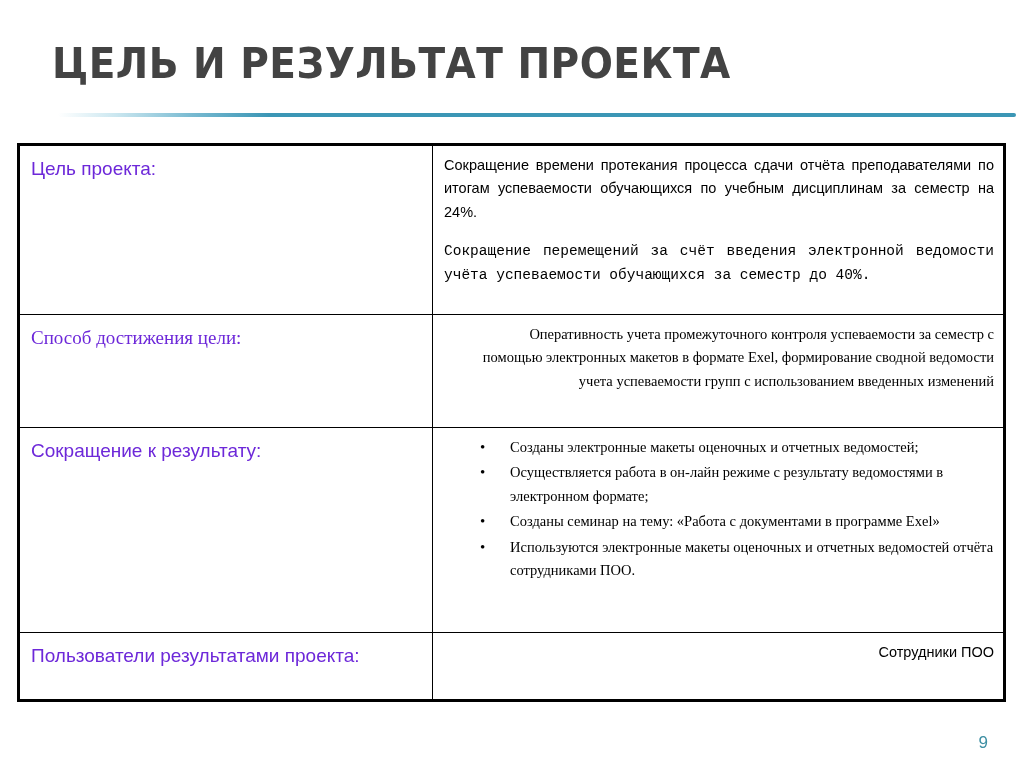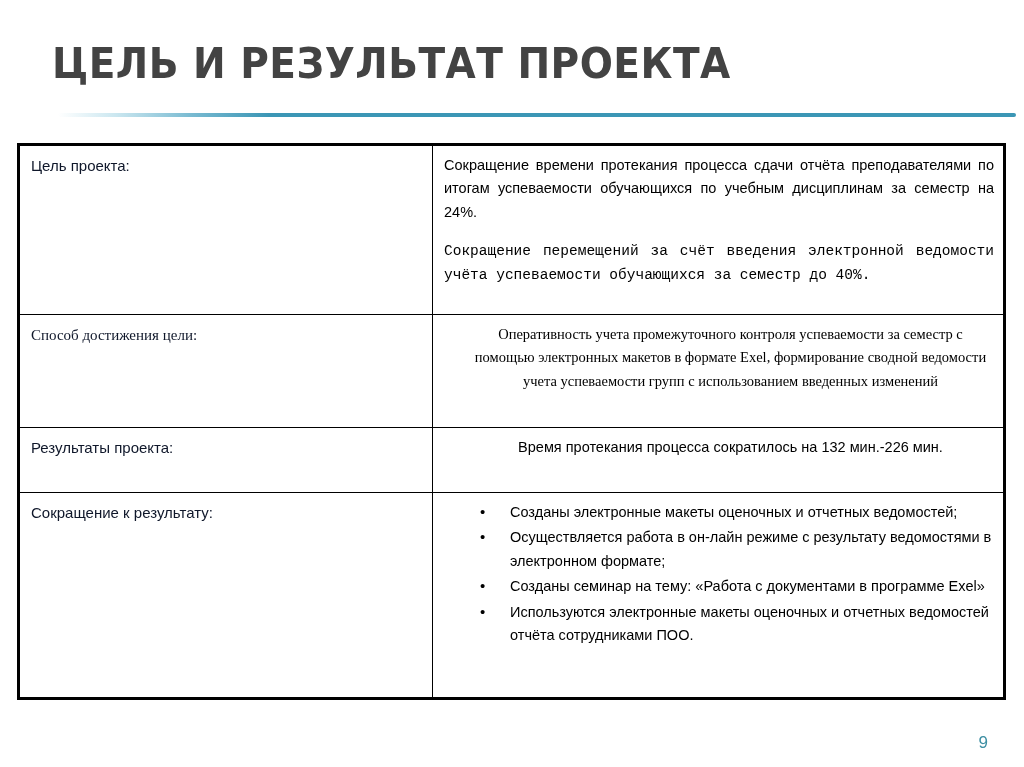--- a/index.html
+++ b/index.html
@@ -69,48 +69,49 @@
   }
   
   table.spec {
     border: 3px solid #000;
     outline: 0;
   }
   col.c-label { width: 414px; }
   col.c-value { width: auto; }
 
   .cell-label {
-    font-size: 15px;
-    color: #0f172a;
+    font-size: 19px;
+    color: #6d28d9;
     white-space: nowrap;
   }
   .cell-value p {
     margin: 0;
     text-align: justify;
     text-justify: inter-word;
   }
-  .cell-value p.left { text-align: center; margin-left: 23px; }
+  .cell-value p.left { text-align: right; margin-left: 23px; }
   .cell-value p + p { margin-top: 16px; font-family: Liberation Mono, monospace; }
 
   .pad-row-1 td { height: 150px; }
   .pad-row-2 td { height: 94px; font-family: Liberation Serif, serif; }
   .pad-row-3 td { height: 46px; }
   .pad-row-4 td { height: 186px; }
   .pad-row-5 td { height: 48px; }
 
   ul.bullets {
     margin: 0;
     padding: 0 0 0 36px;
     list-style: none;
   }
   ul.bullets li {
     position: relative;
     margin: 0 0 2px 0;
     padding-left: 30px;
     line-height: 1.62;
+    font-family: Liberation Serif, serif;
   }
   ul.bullets li::before {
     content: "\2022";
     position: absolute;
     left: 0;
     top: -1px;
     font-size: 15px;
     color: #000;
   }
 
@@ -151,41 +152,41 @@
 
       <tr class="pad-row-2">
         <td>
           <div class="cell-label">Способ достижения цели:</div>
         </td>
         <td class="cell-value">
           <p class="left">Оперативность учета промежуточного контроля успеваемости за семестр с помощью электронных макетов в формате Exel, формирование сводной ведомости учета успеваемости  групп с использованием введенных изменений</p>
         </td>
       </tr>
 
-      <tr class="pad-row-3">
-        <td>
-          <div class="cell-label">Результаты проекта:</div>
-        </td>
-        <td class="cell-value">
-          <p class="left">Время протекания процесса сократилось на 132 мин.-226 мин.</p>
-        </td>
-      </tr>
 
       <tr class="pad-row-4">
         <td>
           <div class="cell-label">Сокращение к результату:</div>
         </td>
         <td class="cell-value">
           <ul class="bullets">
             <li>Созданы электронные макеты оценочных и отчетных ведомостей;</li>
             <li>Осуществляется работа в он-лайн режиме с результату ведомостями в электронном формате;</li>
             <li>Созданы семинар на тему: «Работа с документами в программе Exel»</li>
             <li>Используются электронные макеты оценочных и отчетных ведомостей отчёта сотрудниками ПОО.</li>
           </ul>
         </td>
       </tr>
 
+      <tr class="pad-row-5">
+        <td>
+          <div class="cell-label">Пользователи результатами проекта:</div>
+        </td>
+        <td class="cell-value">
+          <p class="left">Сотрудники ПОО</p>
+        </td>
+      </tr>
 
     </tbody>
   </table>
 </div>
 
 <div class="page-number">9</div>
 
 </body></html>

